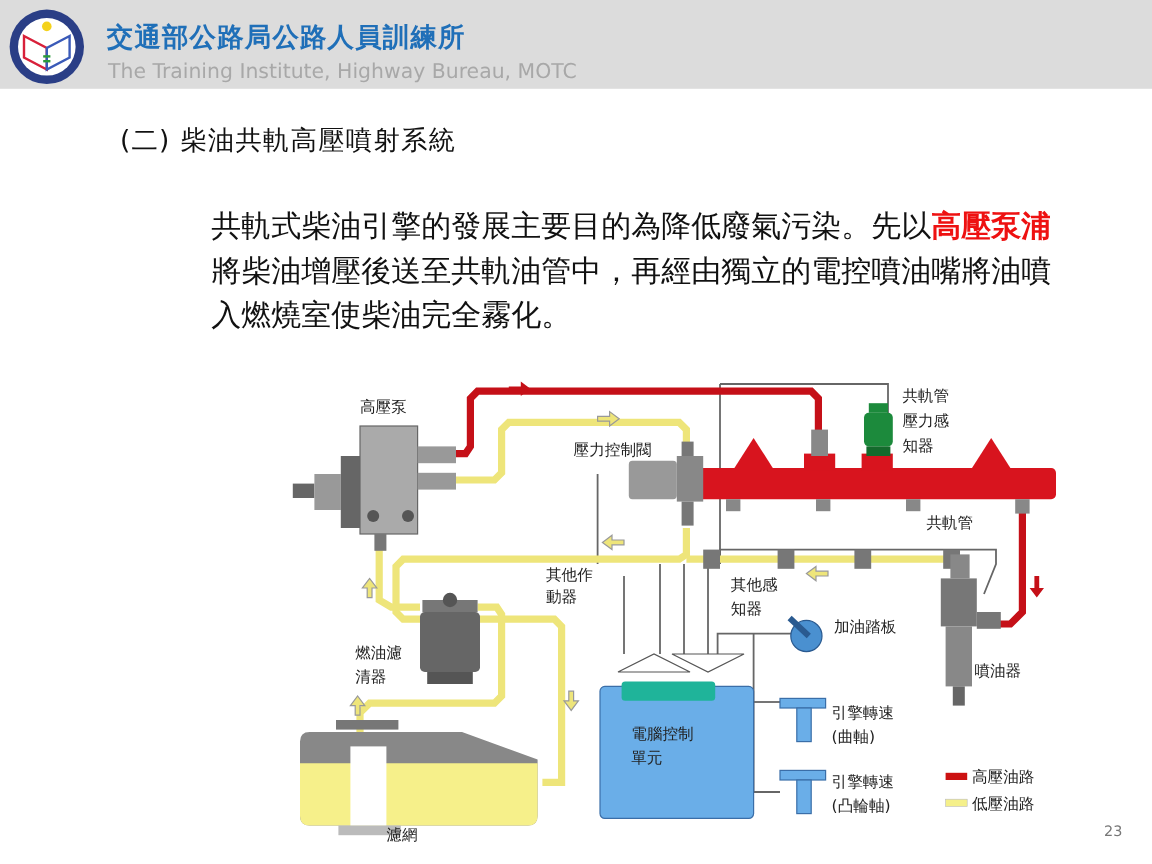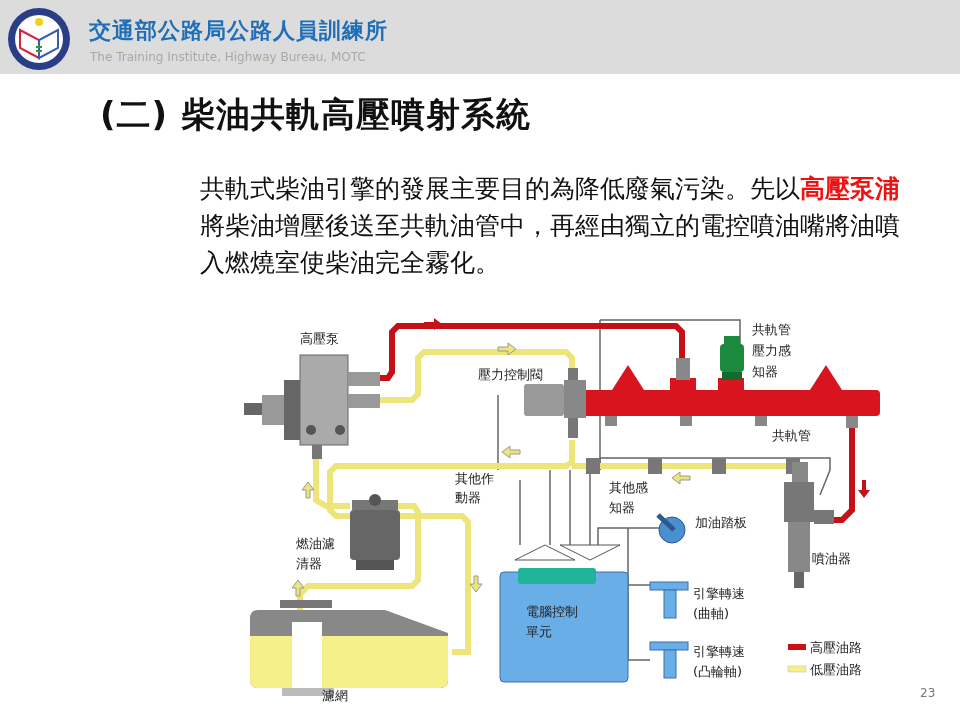--- a/index.html
+++ b/index.html
@@ -1,23 +1,23 @@
 <!DOCTYPE html>
 <html><head>
 <meta charset="utf-8">
 <style>
   html, body { margin:0; padding:0; }
   body { width:960px; height:720px; position:relative; background:#ffffff; overflow:hidden;
          font-family: "DejaVu Sans", "Liberation Sans", sans-serif; }
   .header { position:absolute; left:0; top:0; width:960px; height:74px; background:#dcdcdc; }
   .logo { position:absolute; left:6px; top:6px; width:66px; height:66px; }
   .org-zh { position:absolute; left:89px; top:16px; font-size:22px; color:#1f6fb8; font-weight:bold; letter-spacing:1px; }
-  .org-en { position:absolute; left:90px; top:50px; font-size:12px; color:#a8a8a8; font-family:"DejaVu Sans", sans-serif; }
-  .title { position:absolute; left:100px; top:92px; font-size:34px; font-weight:bold; color:#111; letter-spacing:1px; }
-  .body-text { position:absolute; left:200px; top:170px; width:720px; font-size:25px; line-height:37px; color:#111; }
+  .org-en { position:absolute; left:90px; top:50px; font-size:17px; color:#a8a8a8; font-family:"DejaVu Sans", sans-serif; }
+  .title { position:absolute; left:100px; top:102px; font-size:22px; font-weight:normal; color:#111; letter-spacing:1px; }
+  .body-text { position:absolute; left:176px; top:170px; width:720px; font-size:25px; line-height:37px; color:#111; }
   .hl { color:#ee1111; font-weight:bold; }
   .diagram { position:absolute; left:236px; top:312px; width:660px; height:400px; }
   .lbl { font-size:13px; fill:#222; font-family:"DejaVu Sans", sans-serif; }
   .page-num { position:absolute; left:920px; top:686px; font-size:12px; color:#777; }
 </style>
 </head>
 <body>
 
 <div class="header">
   <svg class="logo" viewBox="0 0 66 66">

